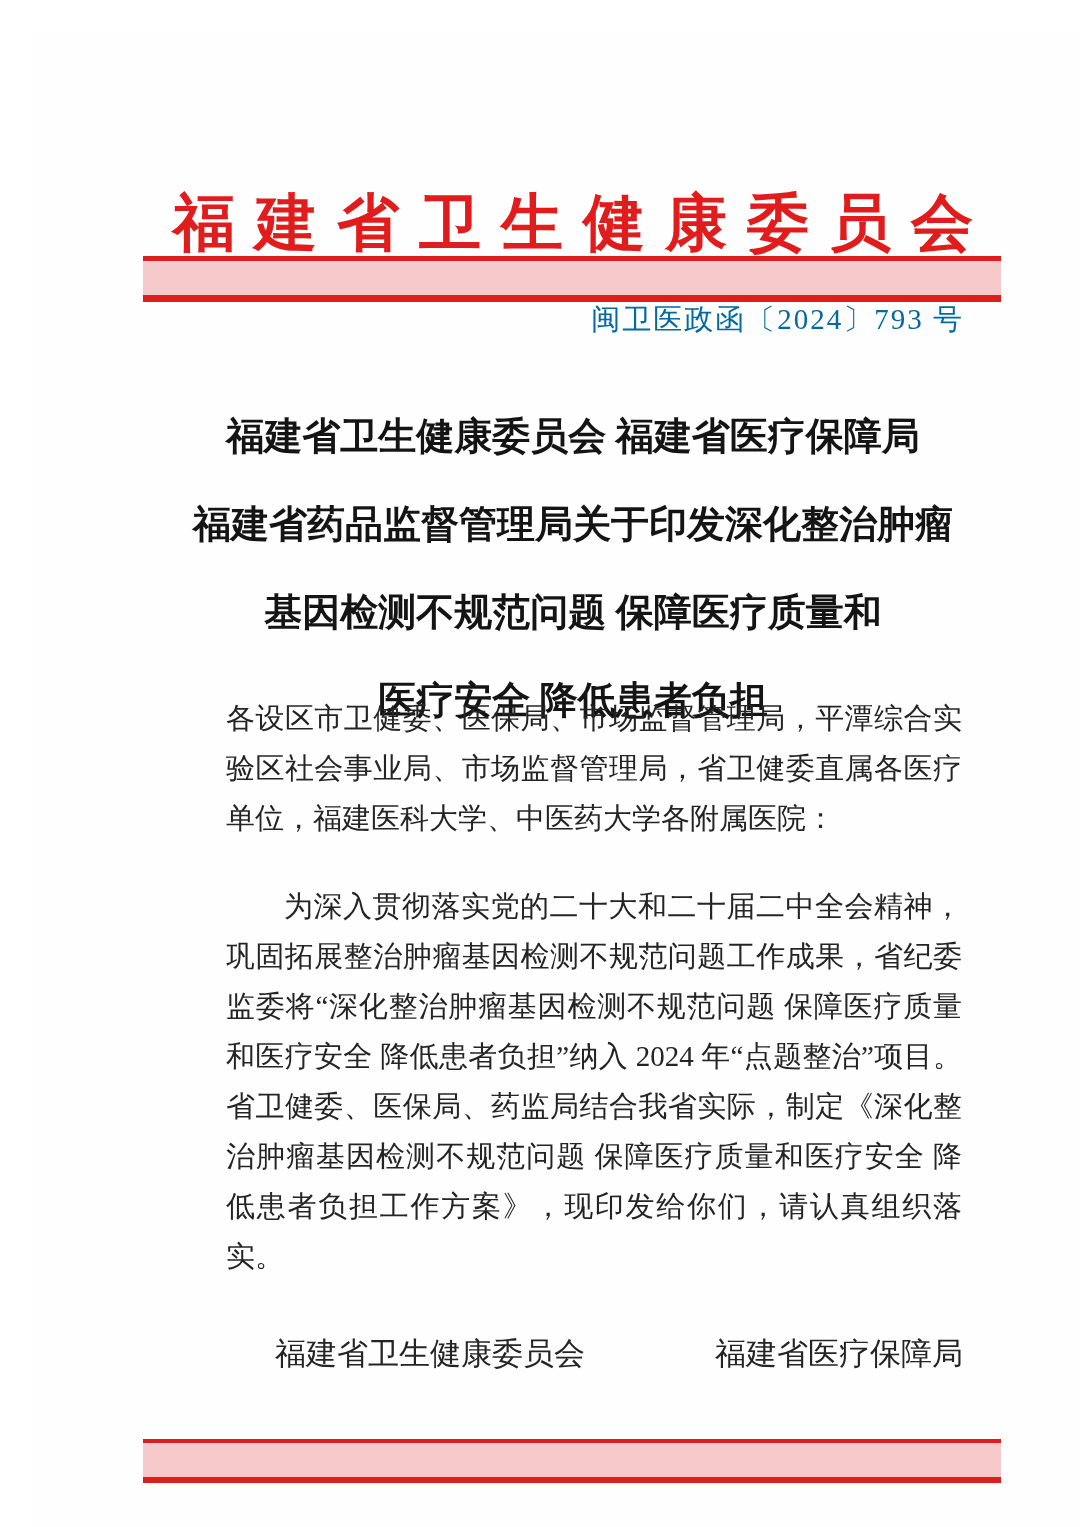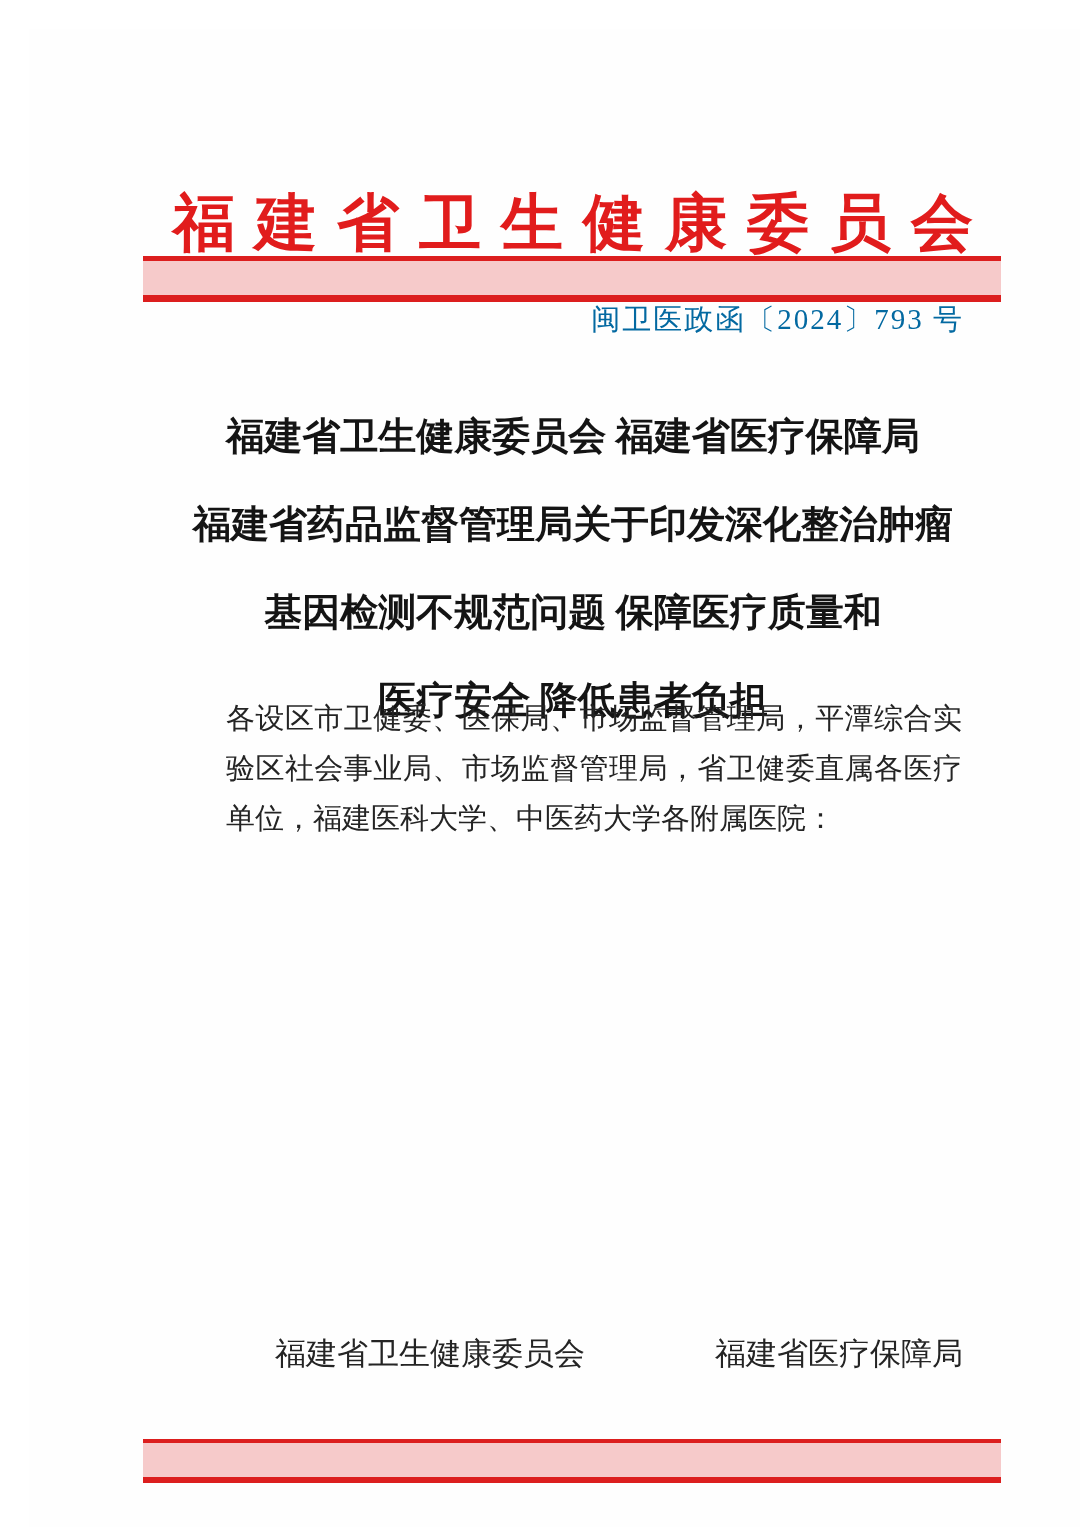--- a/index.html
+++ b/index.html
@@ -111,20 +111,21 @@
 
   <div class="doc-title">
     <div class="t-line">福建省卫生健康委员会 福建省医疗保障局</div>
     <div class="t-line">福建省药品监督管理局关于印发深化整治肿瘤</div>
     <div class="t-line">基因检测不规范问题 保障医疗质量和</div>
     <div class="t-line">医疗安全 降低患者负担</div>
   </div>
 
   <div class="doc-body">
     <p>各设区市卫健委、医保局、市场监督管理局，平潭综合实验区社会事业局、市场监督管理局，省卫健委直属各医疗单位，福建医科大学、中医药大学各附属医院：</p>
+    <p class="indent">为深入贯彻落实党的二十大和二十届二中全会精神，巩固拓展整治肿瘤基因检测不规范问题工作成果，省纪委监委将“深化整治肿瘤基因检测不规范问题 保障医疗质量和医疗安全 降低患者负担”纳入 2024 年“点题整治”项目。省卫健委、医保局、药监局结合我省实际，制定《深化整治肿瘤基因检测不规范问题 保障医疗质量和医疗安全 降低患者负担工作方案》，现印发给你们，请认真组织落实。</p>
   </div>
 
   <div class="signature-row">
     <span class="sig-1">福建省卫生健康委员会</span><span class="sig-2">福建省医疗保障局</span>
   </div>
 
   <div class="red-rule bottom"></div>
 
 </div>
 

